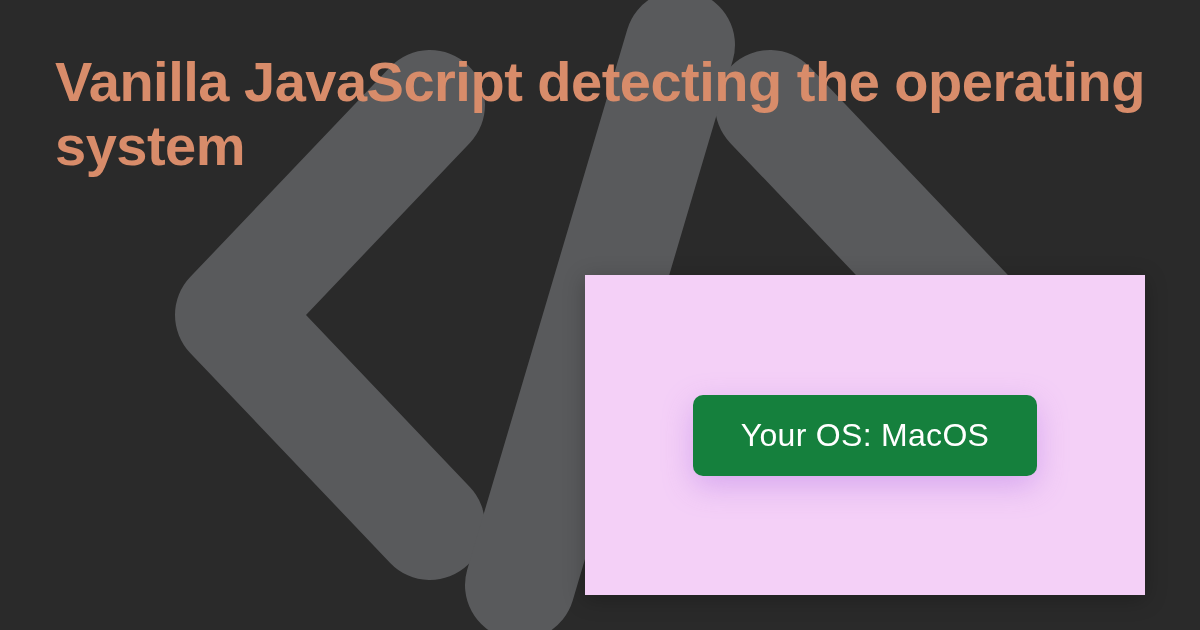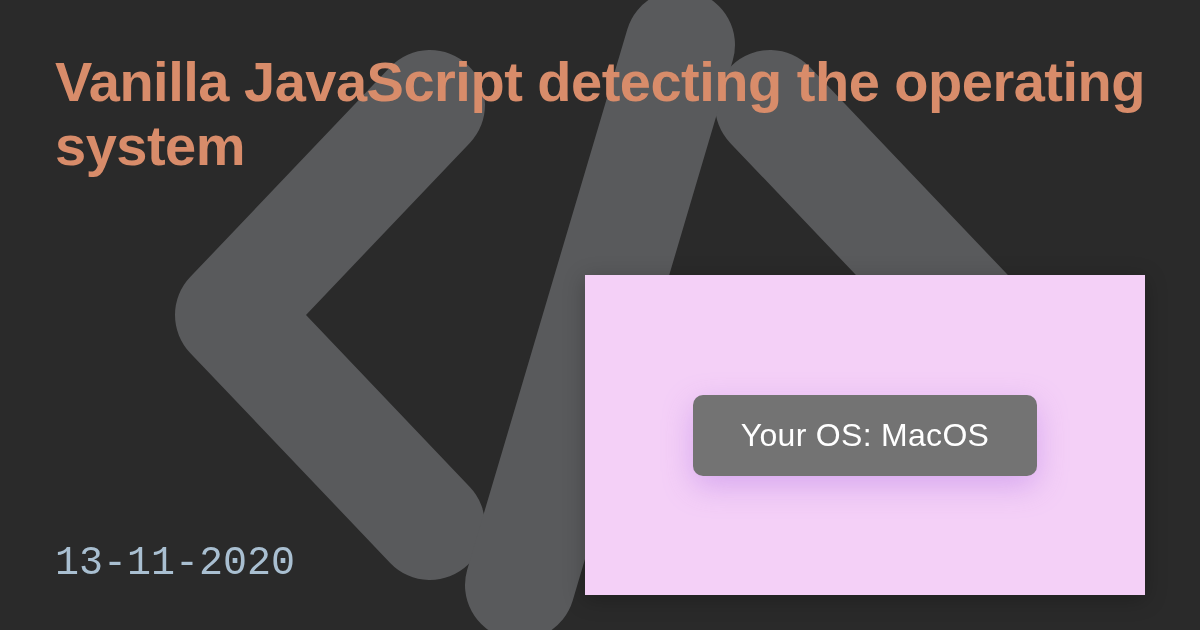--- a/index.html
+++ b/index.html
@@ -45,21 +45,21 @@
     bottom: 35px;
     width: 560px;
     height: 320px;
     background: #f4d0f7;
     display: flex;
     align-items: center;
     justify-content: center;
     box-shadow: 0 4px 20px rgba(0,0,0,0.25);
   }
   .os-badge {
-    background: #737373;
+    background: #15803d;
     color: #ffffff;
     font-size: 32px;
     font-weight: 400;
     padding: 22px 48px;
     border-radius: 10px;
     box-shadow: 0 10px 30px rgba(180,120,230,0.45);
     letter-spacing: 0.3px;
   }
 </style>
 </head>
@@ -69,18 +69,17 @@
   <g fill="none" stroke="#595a5c" stroke-width="110" stroke-linecap="round" stroke-linejoin="round">
     <polyline points="290,110 90,320 290,530"></polyline>
     <polyline points="630,110 830,320 630,530"></polyline>
     <line x1="540" y1="50" x2="380" y2="590"></line>
   </g>
 </svg>
 
 <h1 class="title">Vanilla JavaScript detecting the operating system</h1>
 
 <div class="footer-label">
-  <div>13-11-2020</div>
 </div>
 
 <div class="preview-card">
   <div class="os-badge">Your OS: MacOS</div>
 </div>
 
 </body></html>

